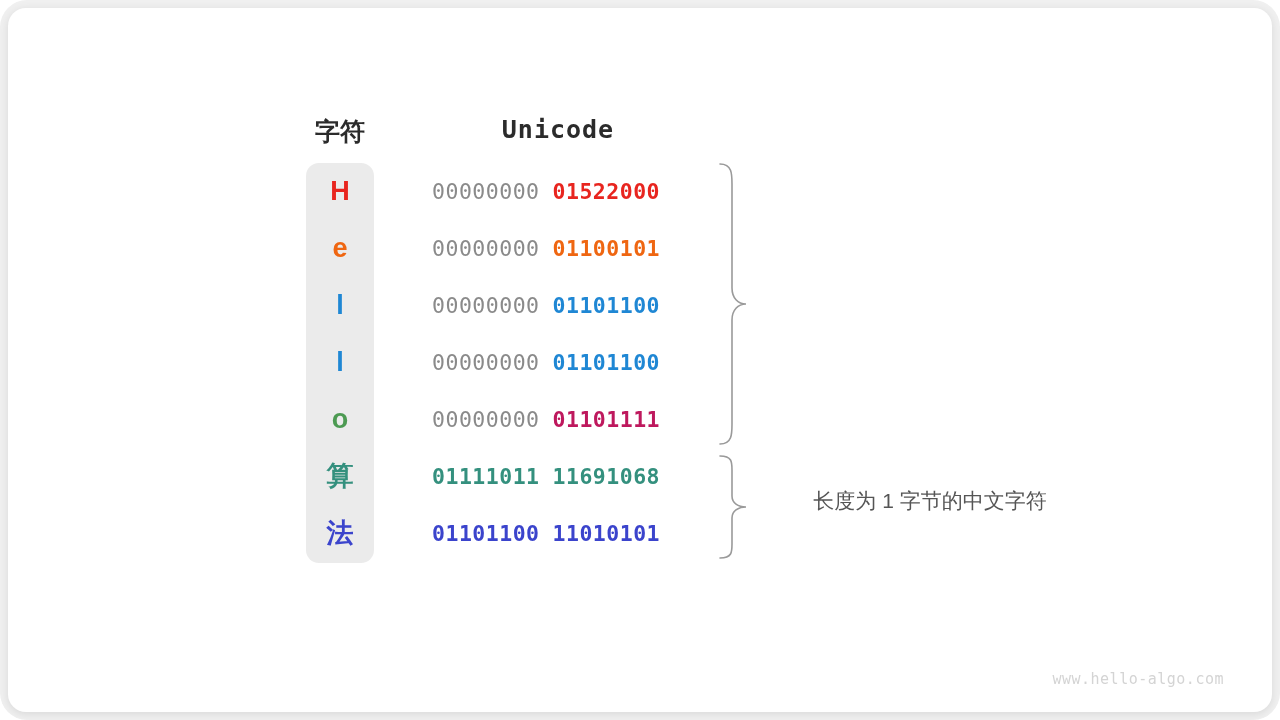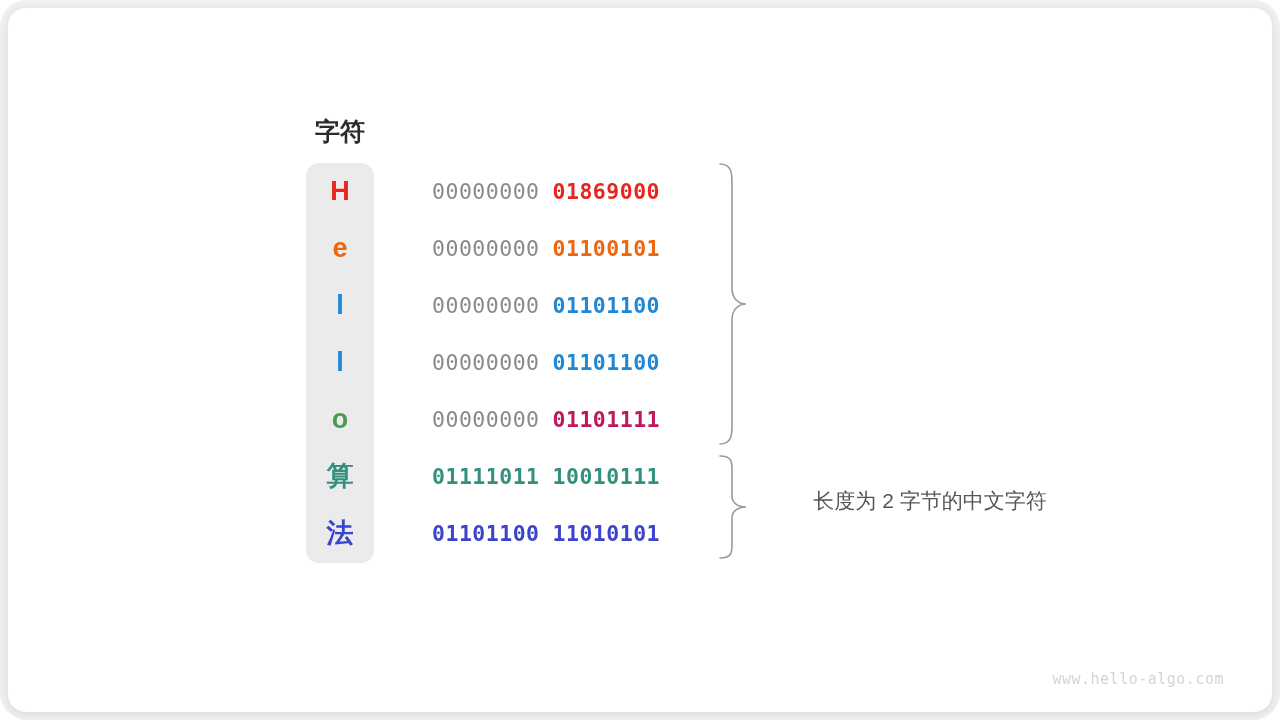--- a/index.html
+++ b/index.html
@@ -145,63 +145,64 @@
   }
 </style>
 </head>
 <body>
 
 <div id="stage">
   <div id="card"></div>
 
   <div class="col-header" id="header-char">字符</div>
 
+  <div class="col-header" id="header-unicode">Unicode</div>
 
   <div id="char-pill"></div>
 
   <div id="rows-container">
       <div class="row" style="top: 163px;">
         <div class="row-char" style="color: rgb(232, 37, 31);">H</div>
-        <div class="row-bits"><span class="bits-hi">00000000</span><span> </span><span class="bits-lo" style="color: rgb(232, 37, 31);">01869000</span></div>
+        <div class="row-bits"><span class="bits-hi">00000000</span><span> </span><span class="bits-lo" style="color: rgb(232, 37, 31);">01522000</span></div>
       </div>
       <div class="row" style="top: 220px;">
         <div class="row-char" style="color: rgb(239, 102, 17);">e</div>
         <div class="row-bits"><span class="bits-hi">00000000</span><span> </span><span class="bits-lo" style="color: rgb(239, 102, 17);">01100101</span></div>
       </div>
       <div class="row" style="top: 277px;">
         <div class="row-char" style="color: rgb(31, 135, 212);">l</div>
         <div class="row-bits"><span class="bits-hi">00000000</span><span> </span><span class="bits-lo" style="color: rgb(31, 135, 212);">01101100</span></div>
       </div>
       <div class="row" style="top: 334px;">
         <div class="row-char" style="color: rgb(31, 135, 212);">l</div>
         <div class="row-bits"><span class="bits-hi">00000000</span><span> </span><span class="bits-lo" style="color: rgb(31, 135, 212);">01101100</span></div>
       </div>
       <div class="row" style="top: 391px;">
         <div class="row-char" style="color: rgb(76, 154, 82);">o</div>
         <div class="row-bits"><span class="bits-hi">00000000</span><span> </span><span class="bits-lo" style="color: #be185d;">01101111</span></div>
       </div>
       <div class="row" style="top: 448px;">
         <div class="row-char cjk" style="color: rgb(52, 144, 126);">算</div>
-        <div class="row-bits"><span class="bits-hi" style="color: rgb(52, 144, 126); font-weight: bold; margin-top: 24px;">01111011</span><span> </span><span class="bits-lo" style="color: rgb(52, 144, 126);">10010111</span></div>
+        <div class="row-bits"><span class="bits-hi" style="color: rgb(52, 144, 126); font-weight: bold; margin-top: 24px;">01111011</span><span> </span><span class="bits-lo" style="color: rgb(52, 144, 126);">11691068</span></div>
       </div>
       <div class="row" style="top: 505px;">
         <div class="row-char cjk" style="color: rgb(59, 68, 204);">法</div>
         <div class="row-bits"><span class="bits-hi" style="color: rgb(59, 68, 204); font-weight: bold;">01101100</span><span> </span><span class="bits-lo" style="color: rgb(59, 68, 204);">11010101</span></div>
       </div>
     </div>
 
   <svg class="brace" style="left:712px; top:160px;" width="40" height="288" viewBox="0 0 40 288">
     <path d="M 8 4 C 20 4 20 14 20 24 L 20 128 C 20 138 26 144 34 144
              C 26 144 20 150 20 160 L 20 264 C 20 274 20 284 8 284" fill="none" stroke="#9a9a9a" stroke-width="1.6" stroke-linecap="round"></path>
   </svg>
 
   <svg class="brace" style="left:712px; top:452px;" width="40" height="110" viewBox="0 0 40 110">
     <path d="M 8 4 C 20 4 20 10 20 18 L 20 44 C 20 51 26 55 34 55
              C 26 55 20 59 20 66 L 20 92 C 20 100 20 106 8 106" fill="none" stroke="#9a9a9a" stroke-width="1.6" stroke-linecap="round"></path>
   </svg>
 
 
   <div class="annotation" id="annotation-2">
-    <div class="ann-line1">长度为 2 字节的中文字符</div>
+    <div class="ann-line1">长度为 1 字节的中文字符</div>
   </div>
 
   <div id="watermark">www.hello-algo.com</div>
 </div>
 
 </body></html>

